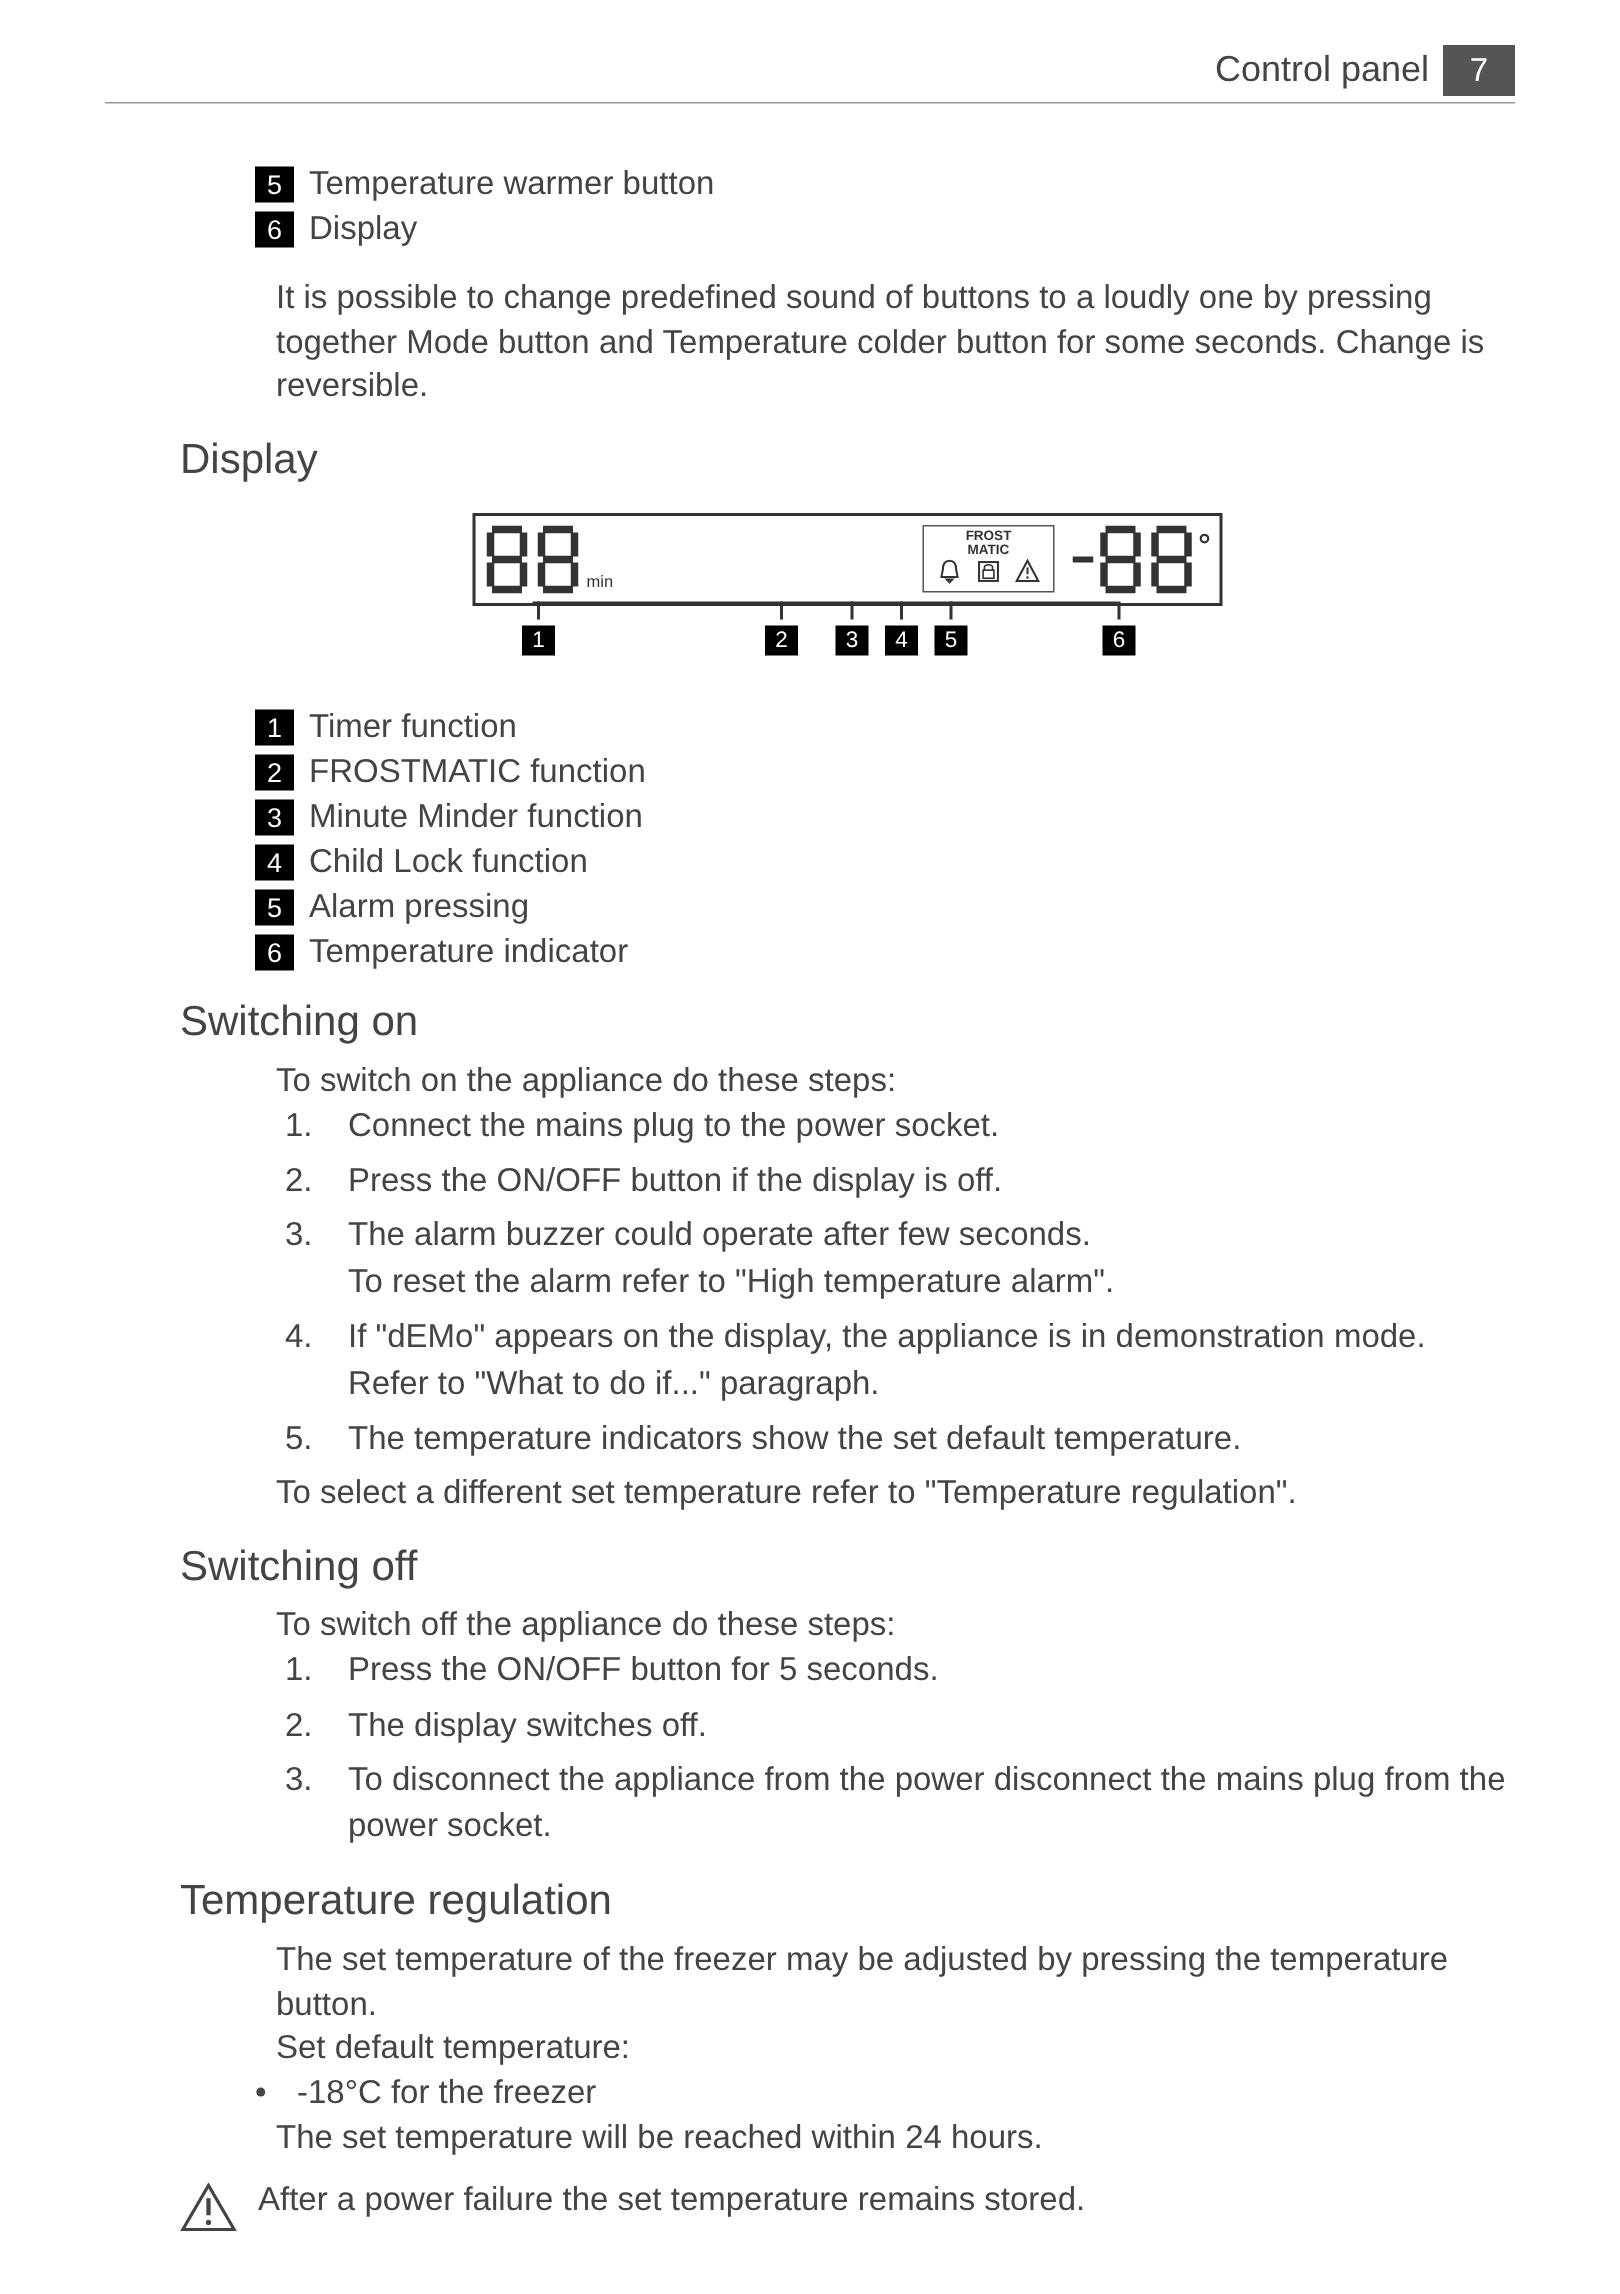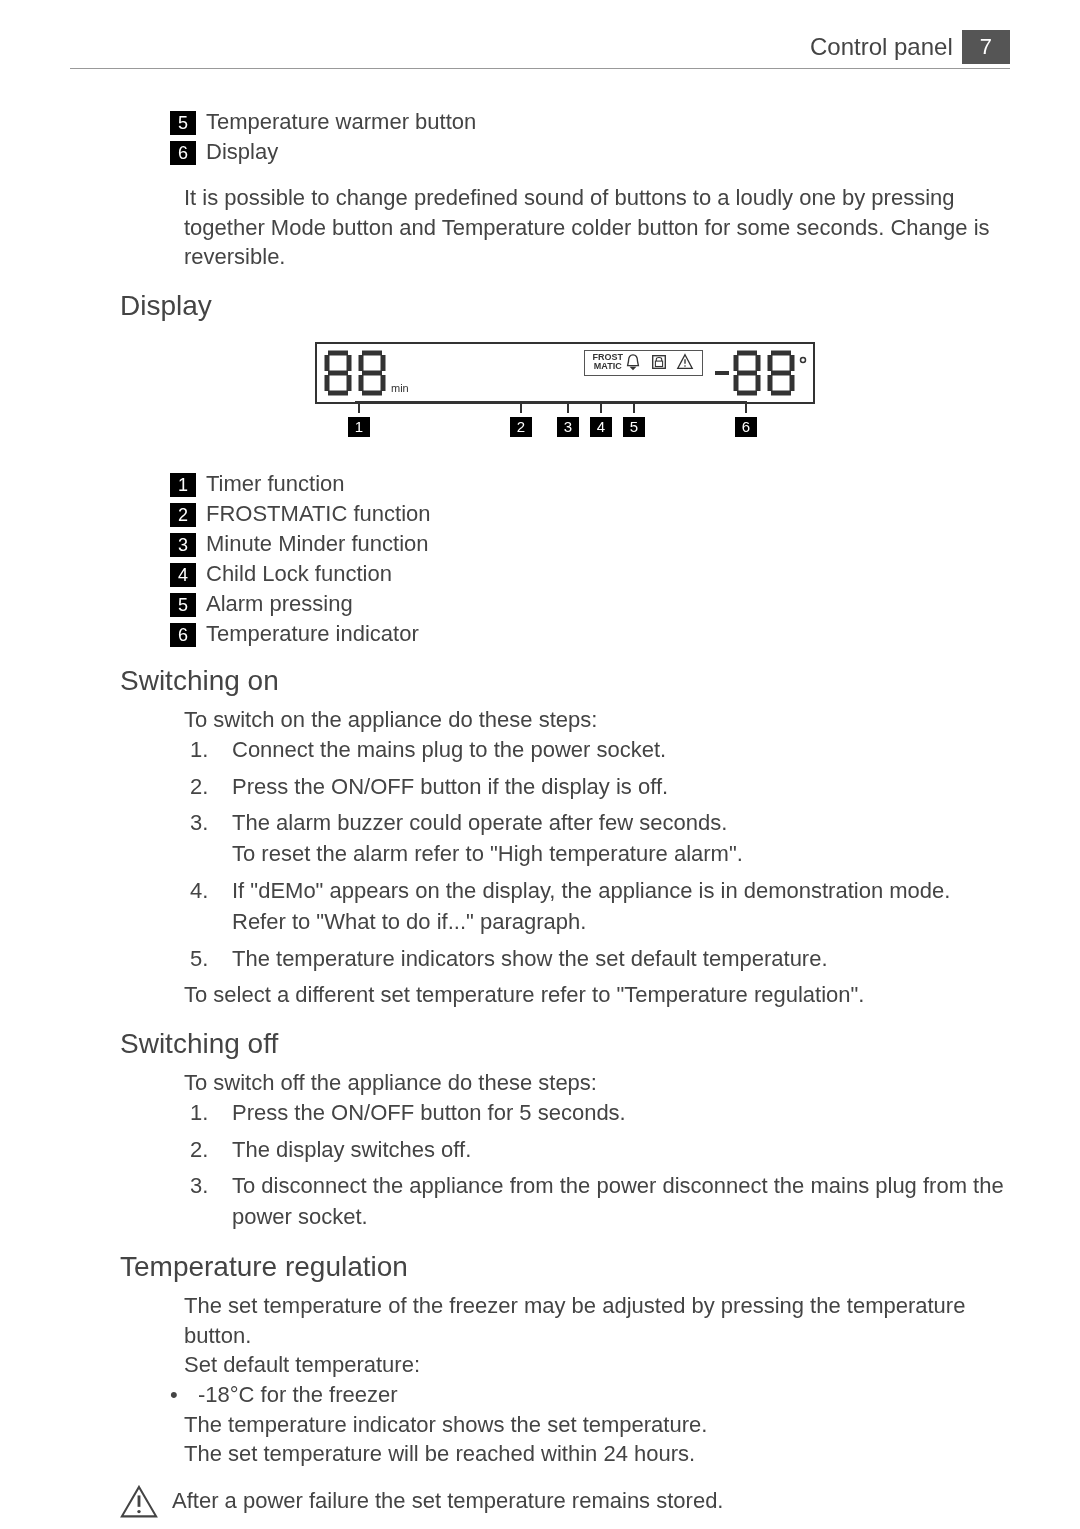--- a/index.html
+++ b/index.html
@@ -158,21 +158,21 @@
       width: 100%;
       height: 100%;
     }
     .lcd-min {
       font-size: 11px;
       color: #333;
       margin-bottom: 2px;
     }
     .lcd-icons {
       display: flex;
-      flex-direction: row;
+      flex-direction: column;
       border: 1px solid #555;
       padding: 2px 8px 4px 8px;
       gap: 1px;
     }
     .frostmatic-label {
       font-size: 9px;
       color: #333;
       font-weight: bold;
       line-height: 1;
       text-align: center;
@@ -222,21 +222,21 @@
       background: #333;
       position: absolute;
       top: 0;
     }
     .pointer .lbl {
       margin-top: 4px;
     }
     .warning-row {
       display: flex;
       gap: 14px;
-      align-items: center;
+      align-items: flex-start;
       margin-top: 14px;
     }
     .warning-icon {
       width: 38px;
       height: 34px;
       flex-shrink: 0;
       margin-top: 2px;
     }
   </style>
 </head>
@@ -474,21 +474,20 @@
         </div>
     </div>
 
     <h2 class="section-heading">Temperature regulation</h2>
     <p class="para">The set temperature of the freezer may be adjusted by pressing the temperature button.</p>
     <p class="para">Set default temperature:</p>
     <div class="bullet-row">
       <span class="bullet-dot">•</span>
       <span>-18°C for the freezer</span>
     </div>
-    <p class="para">The temperature indicator shows the set temperature.</p>
     <p class="para">The set temperature will be reached within 24 hours.</p>
 
     <div class="warning-row">
       <div class="warning-icon">
         <svg viewBox="0 0 40 36">
             <path d="M20 2 L38 33 L2 33 Z" fill="none" stroke="#444" stroke-width="2.2"></path>
             <line x1="20" y1="11" x2="20" y2="23" stroke="#444" stroke-width="3"></line>
             <circle cx="20" cy="28" r="1.8" fill="#444"></circle>
           </svg>
       </div>

